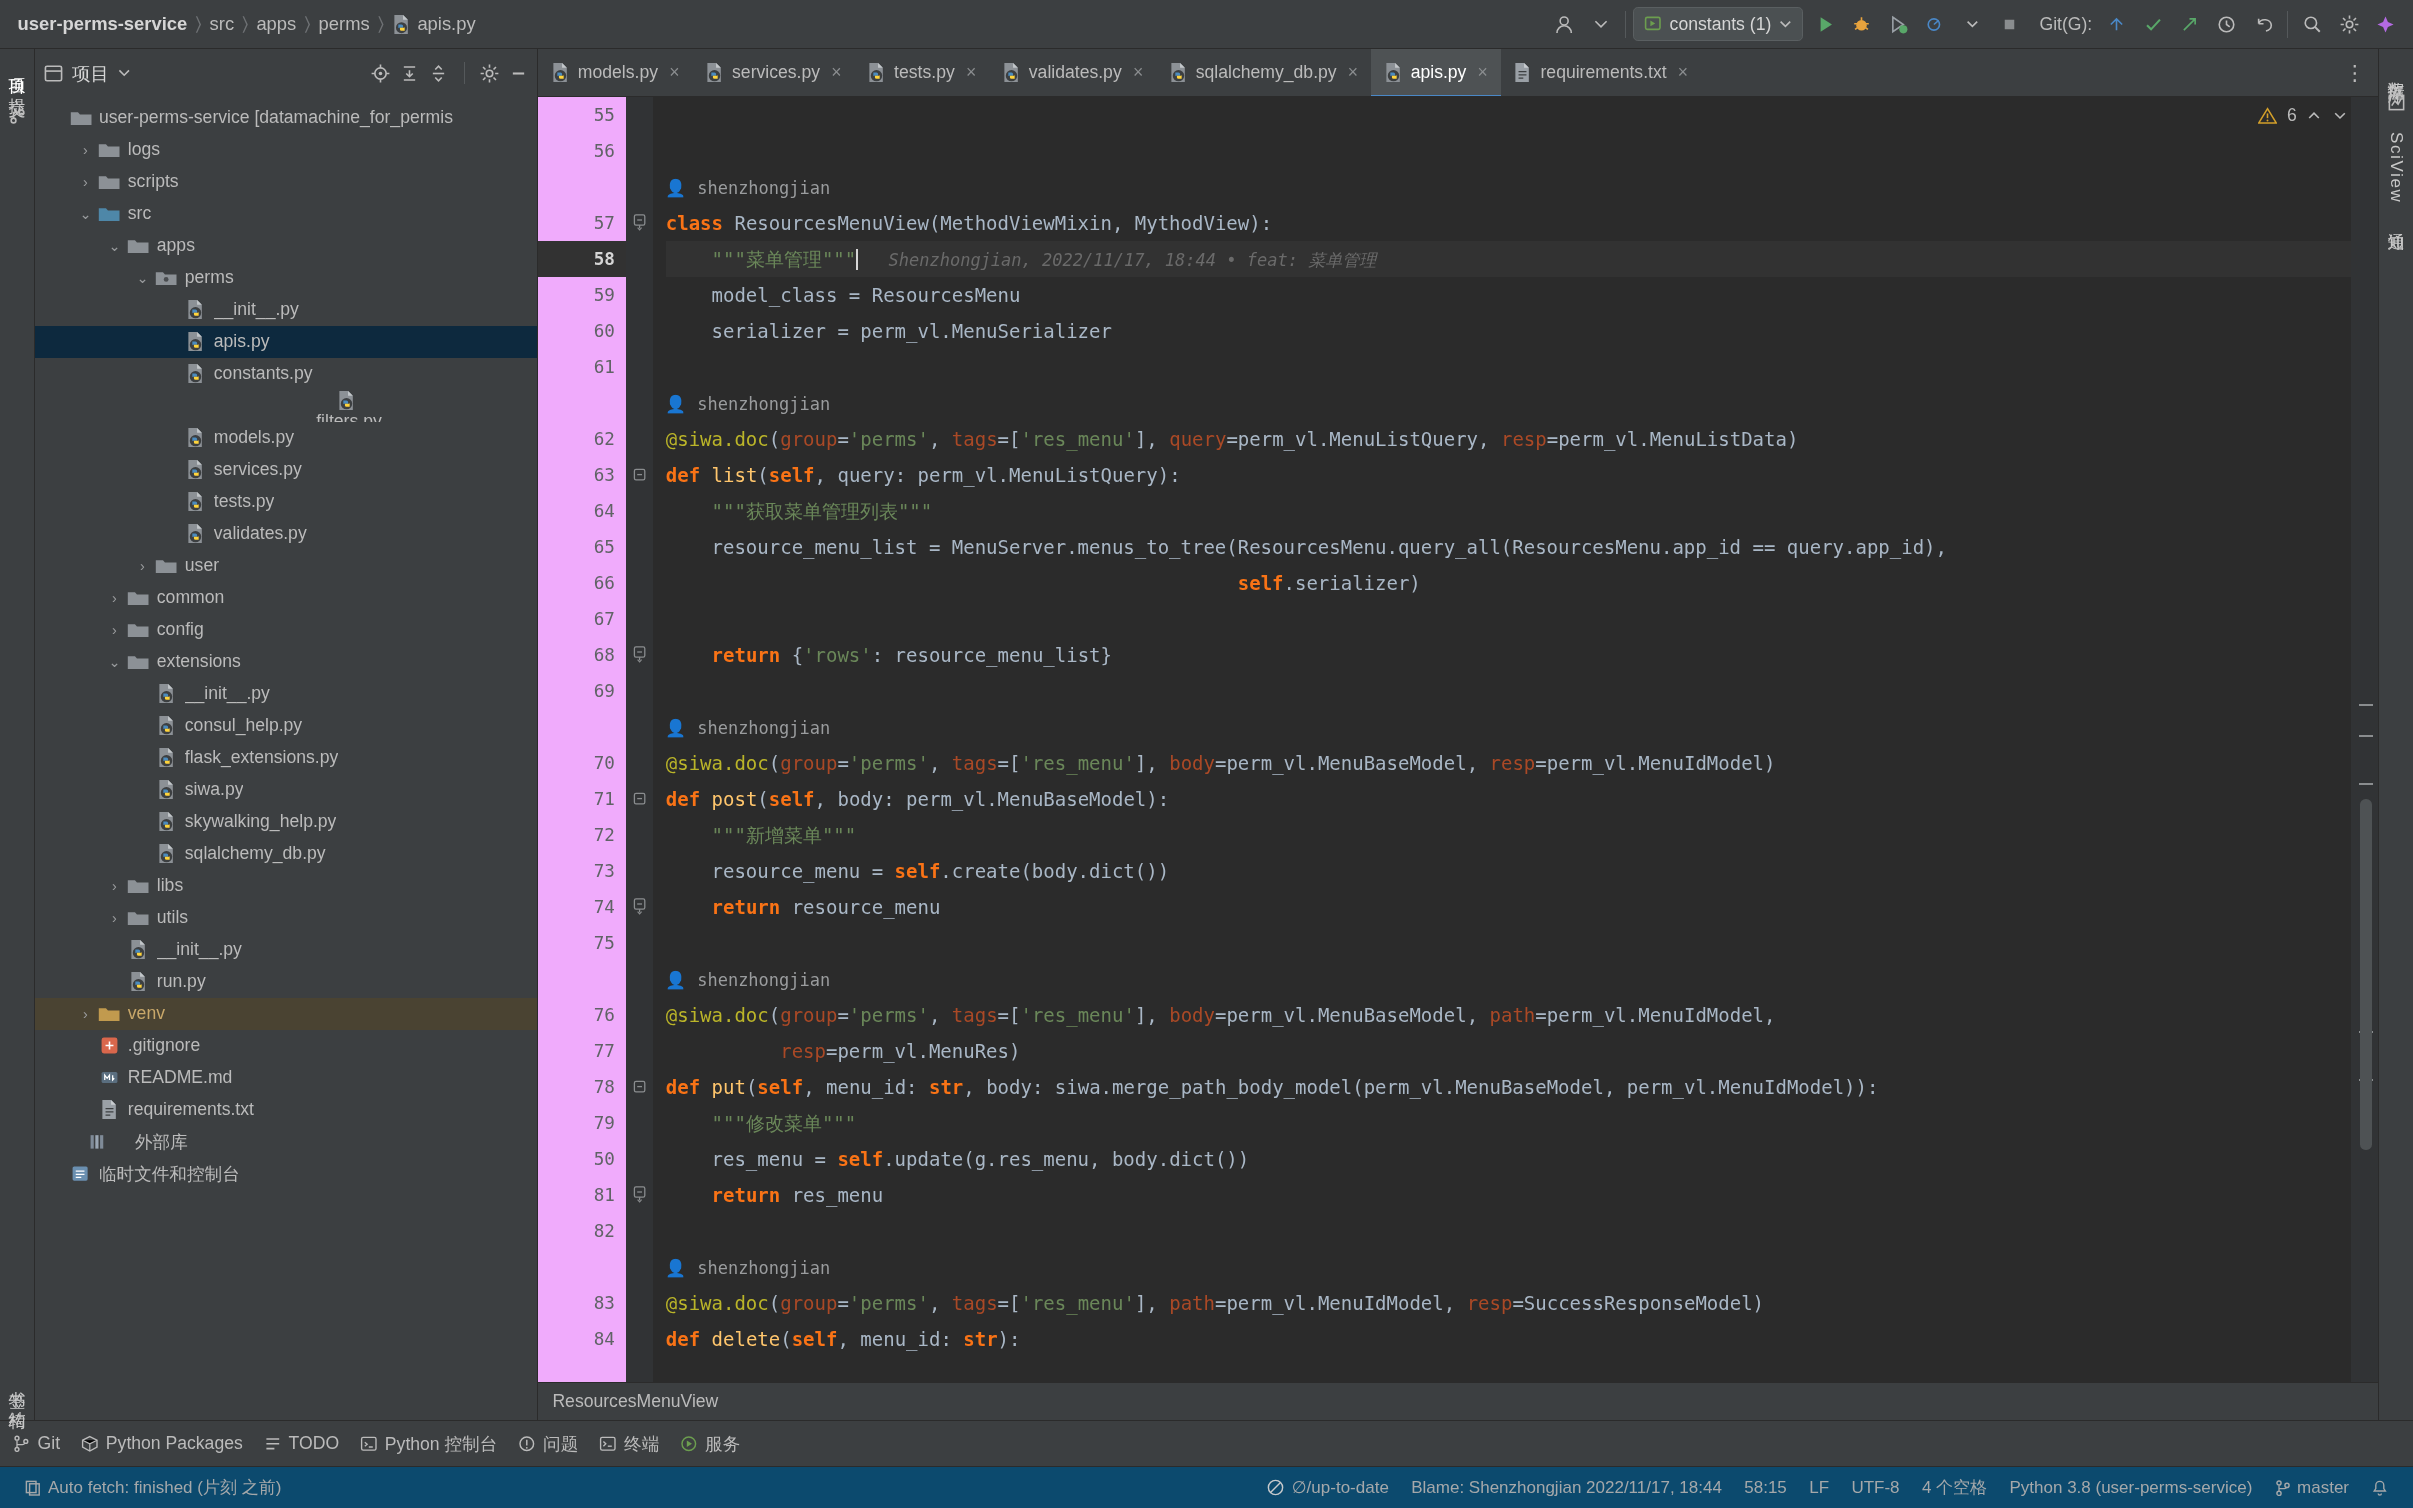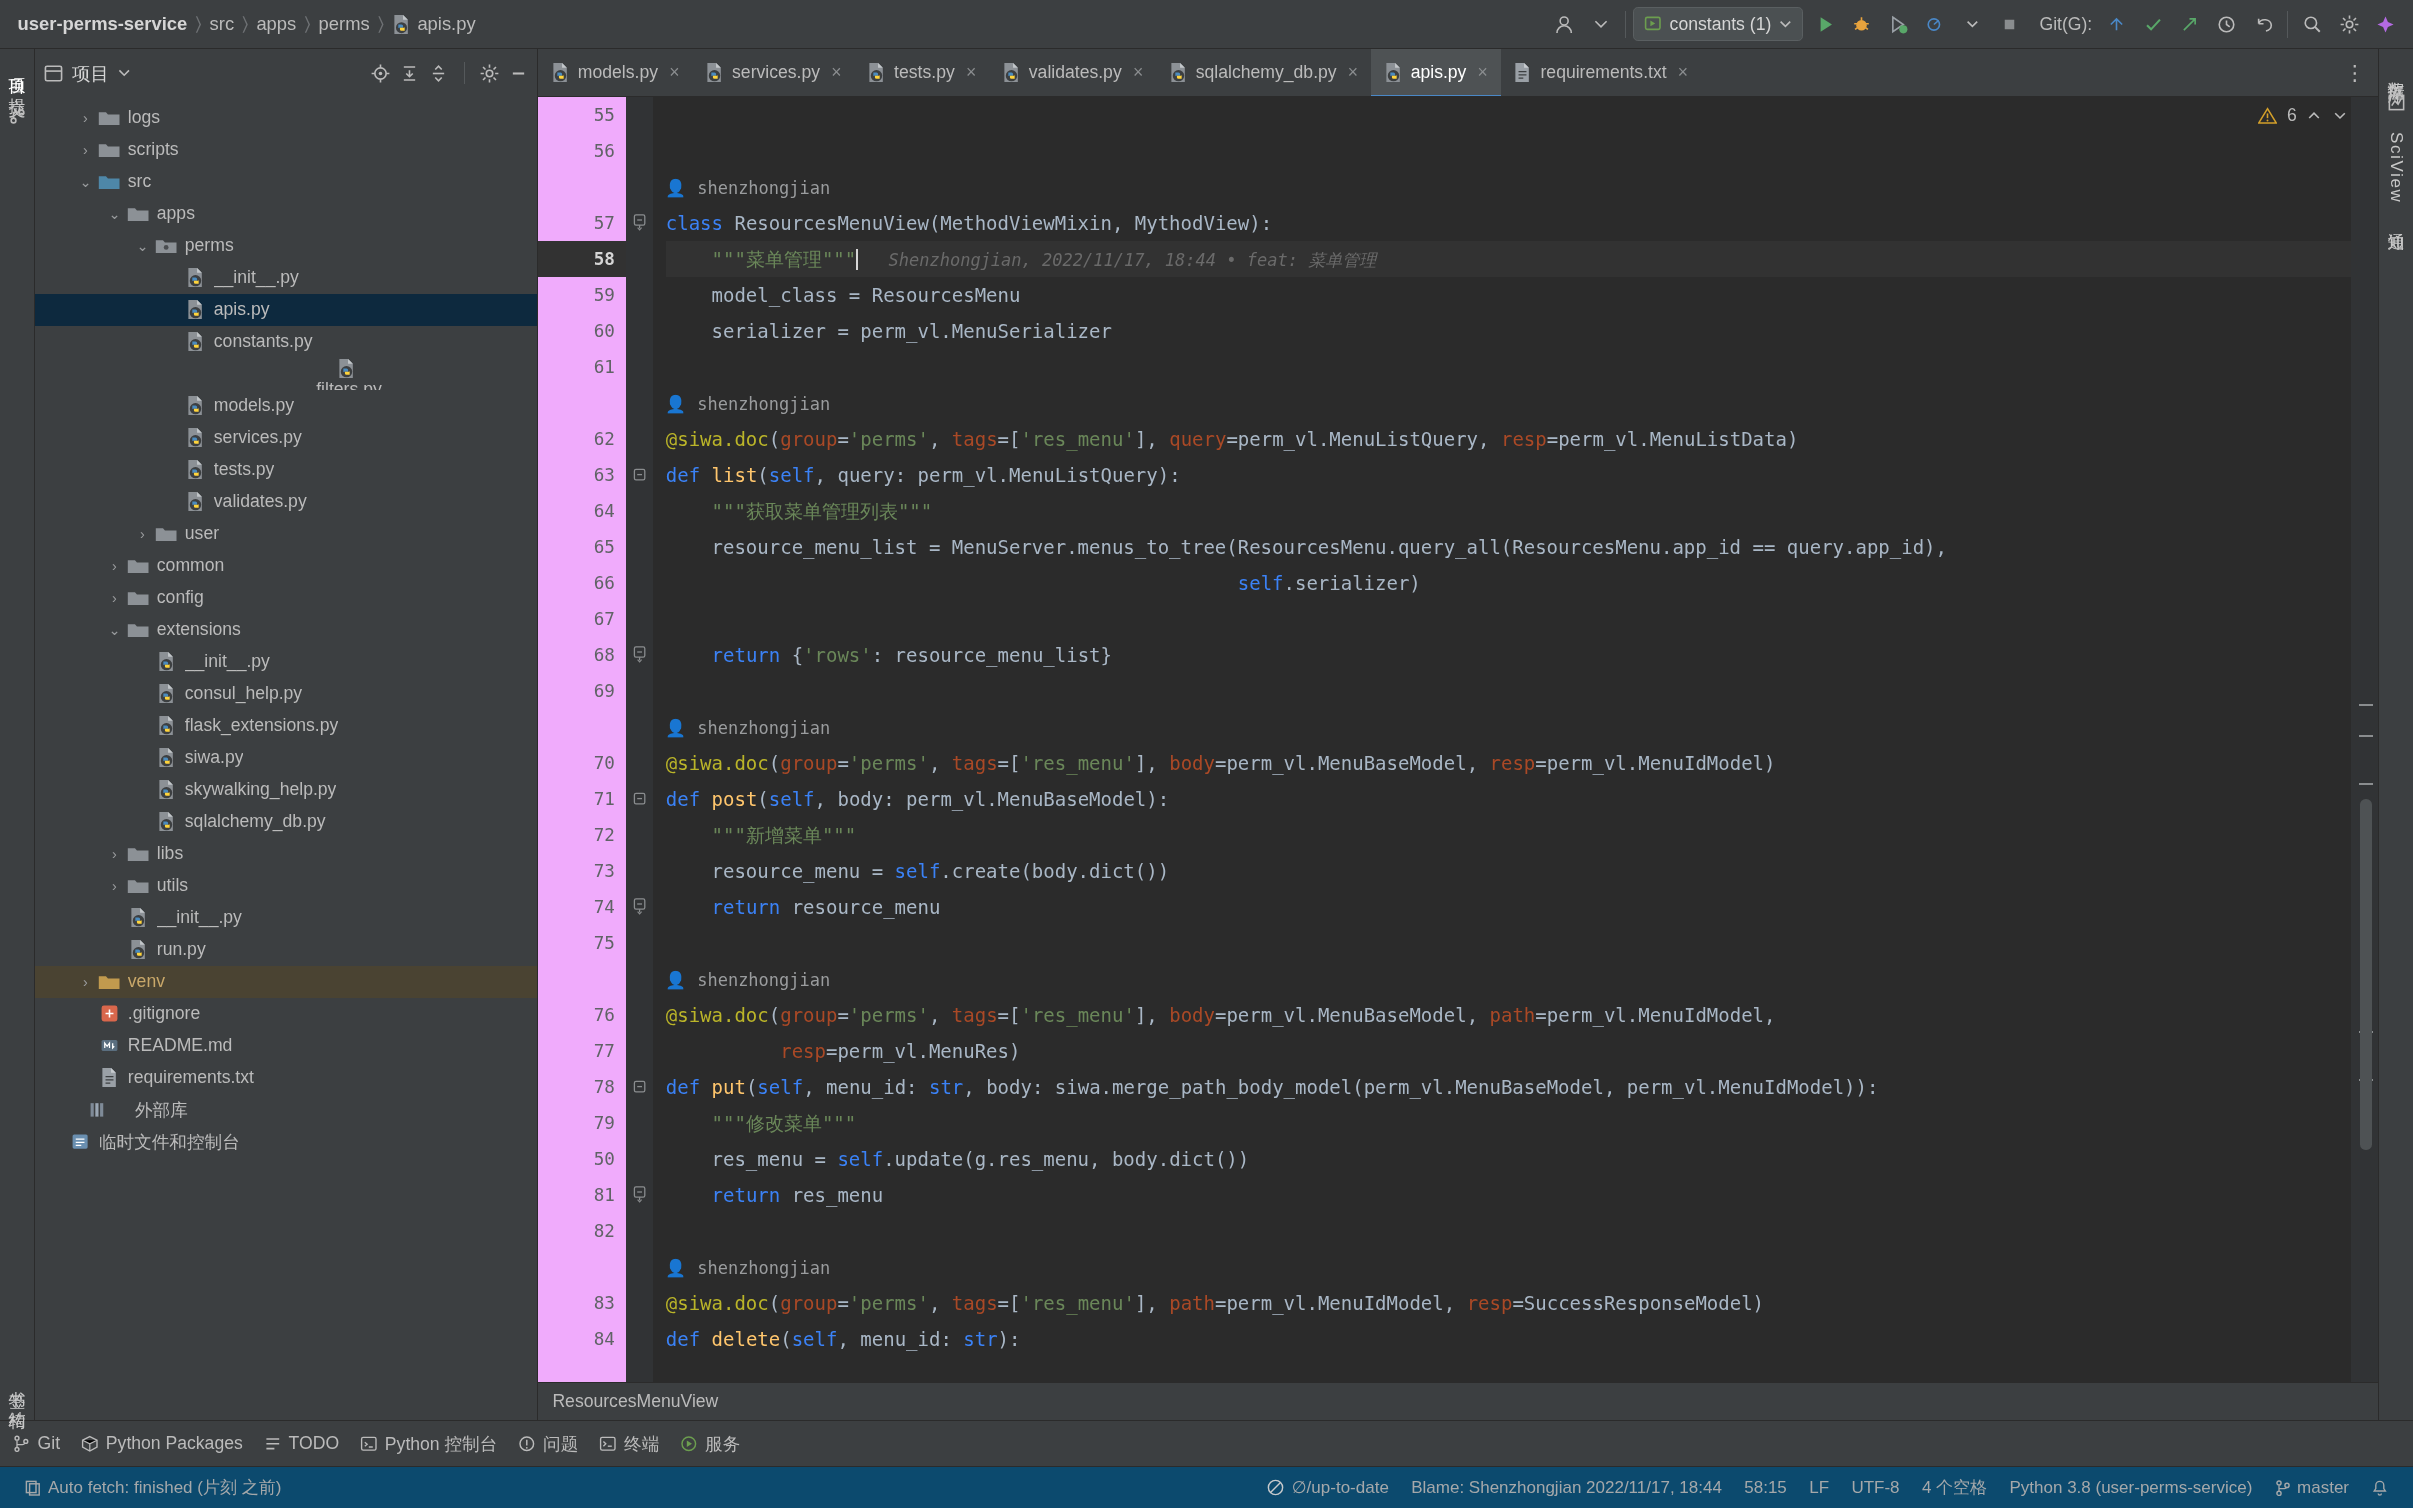--- a/index.html
+++ b/index.html
@@ -122,21 +122,21 @@
   }
   .code {
     flex:1 1 auto; position:relative; font-family:"DejaVu Sans Mono", monospace;
     font-size:19px; line-height:36px; white-space:pre; overflow:hidden;
     padding-left:12.8px; color:#a9b7c6;
   }
   .code .ln { height:36px; }
   .code .ln.cur { background:#323232; }
   .annot { color:#6a6a6a; font-size:17px; font-style:italic; }
   .author { color:#9a9c9e; font-size:17px; }
-  .kw { color:#3b82f6; }
+  .kw { color:#f97316;font-weight:bold; }
   .st { color:#6a8759; }
   .dec { color:#bbb529; }
   .fn  { color:#ffc66d; }
   .pm  { color:#aa4926; }
 
   
   .inspect {
     position:absolute; top:8px; right:30px; display:flex; align-items:center; gap:9.6px;
     font-size:17.6px; color:#bbbbbb; z-index:5;
   }
@@ -384,20 +384,29 @@
             <path d="M13 2 v4 M13 20 v4 M2 13 h4 M20 13 h4 M5 5 l3 3 M18 18 l3 3 M21 5 l-3 3 M8 18 l-3 3" stroke="#bbb" stroke-width="2"></path>
           </svg>
         </span>
         <span>
           <svg width="21" height="21" viewBox="0 0 26 26">
               <path d="M6 13 h14" stroke="#bbb" stroke-width="2.6"></path>
             </svg>
         </span>
       </div>
       <div class="tree" id="tree-host">
+          <div class="trow" style="padding-left: 11.2px;">
+            <span class="arr"></span>
+            <span class="ic">
+              <svg width="22.3" height="17.6" viewBox="0 0 28 22">
+    <path d="M1 4 h9 l2.5 3 H27 v13 H1 Z" fill="#8c9196"></path>
+  </svg>
+            </span>
+            <span class="lbl">user-perms-service [datamachine_for_permis</span>
+          </div>
           <div class="trow" style="padding-left: 40px;">
             <span class="arr">›</span>
             <span class="ic">
               <svg width="22.3" height="17.6" viewBox="0 0 28 22">
     <path d="M1 4 h9 l2.5 3 H27 v13 H1 Z" fill="#8c9196"></path>
   </svg>
             </span>
             <span class="lbl">logs</span>
           </div>
           <div class="trow" style="padding-left: 40px;">

